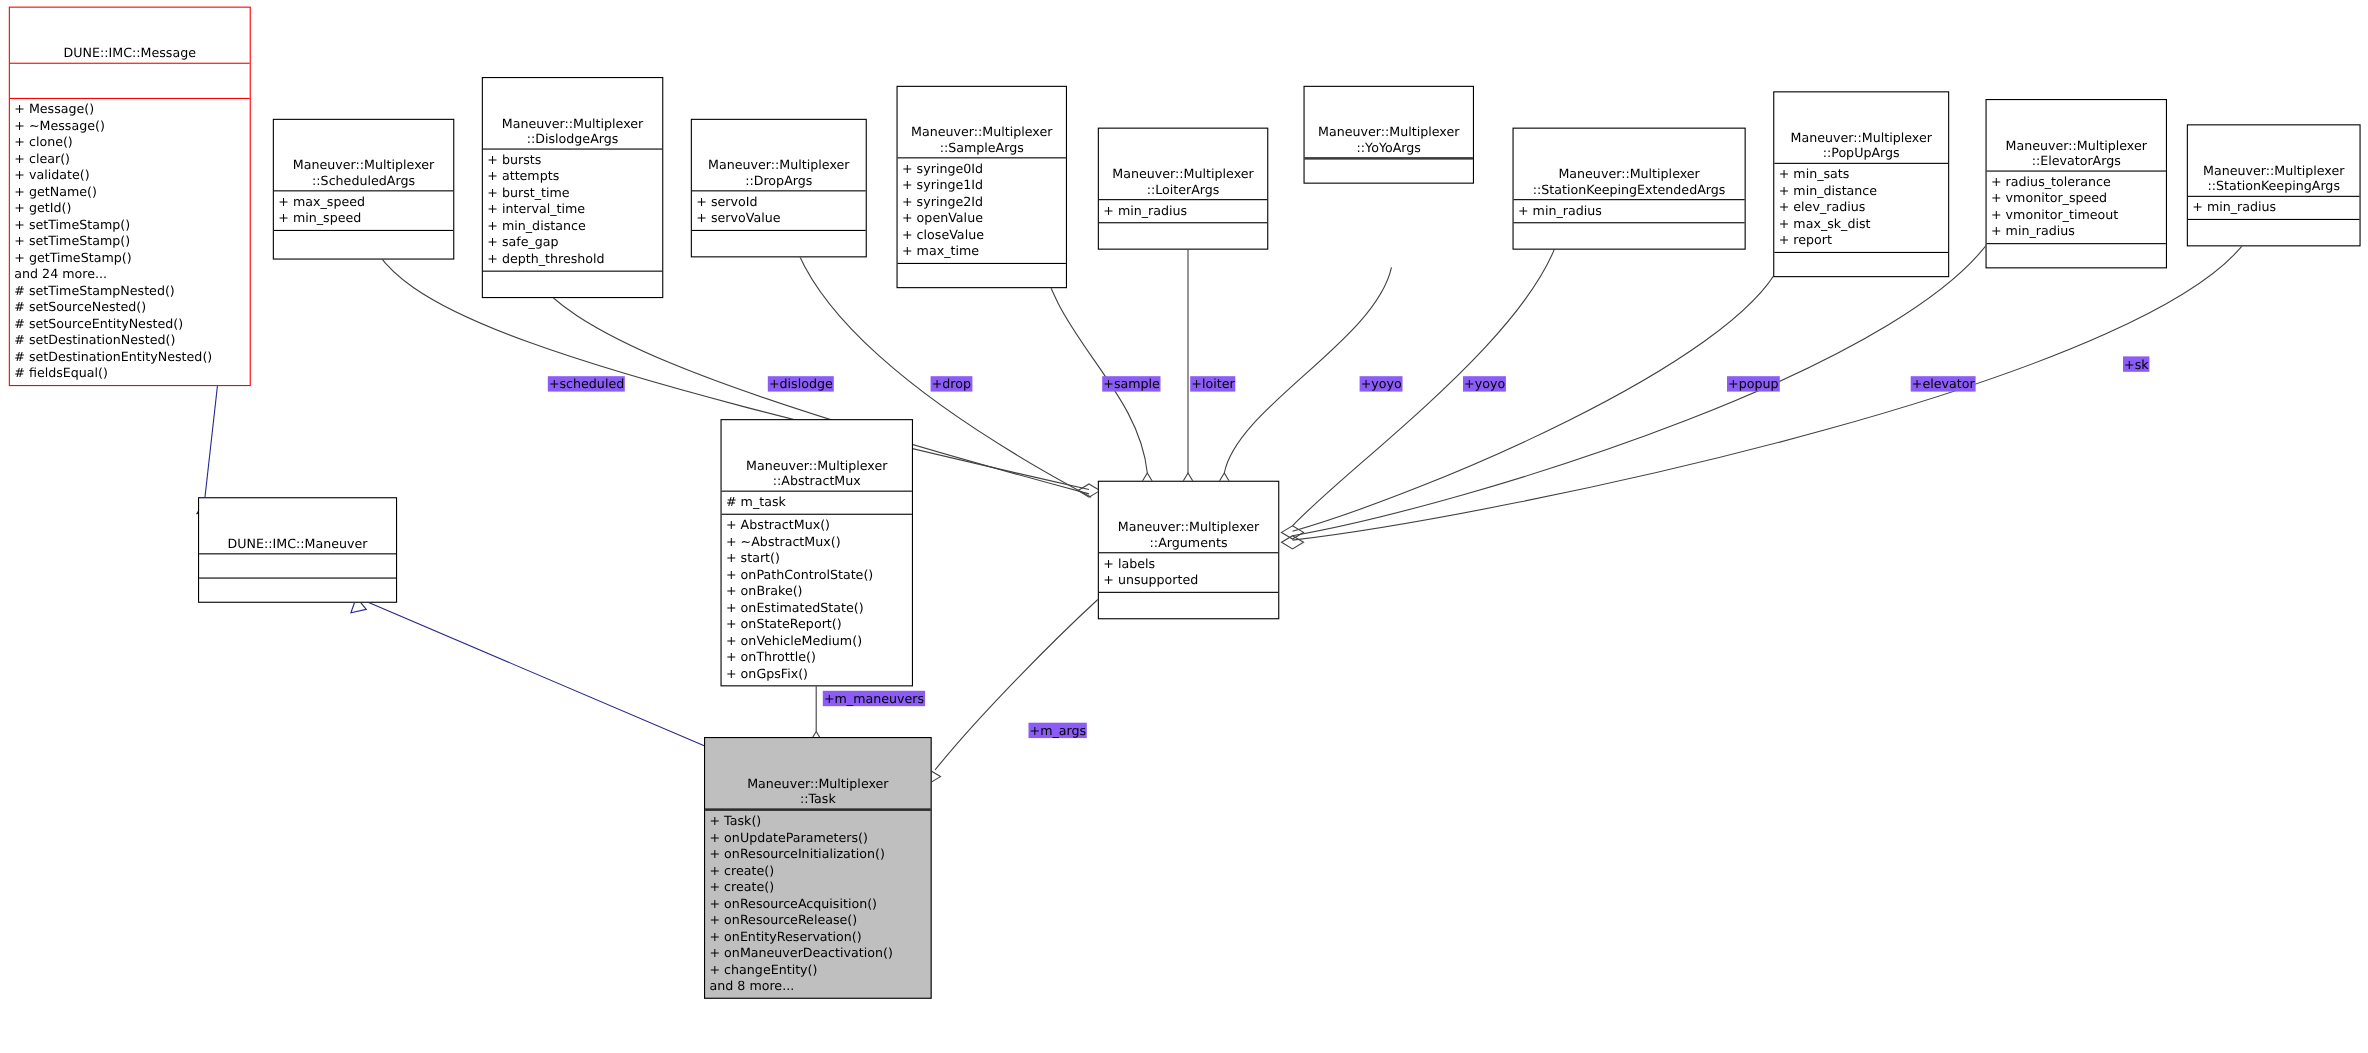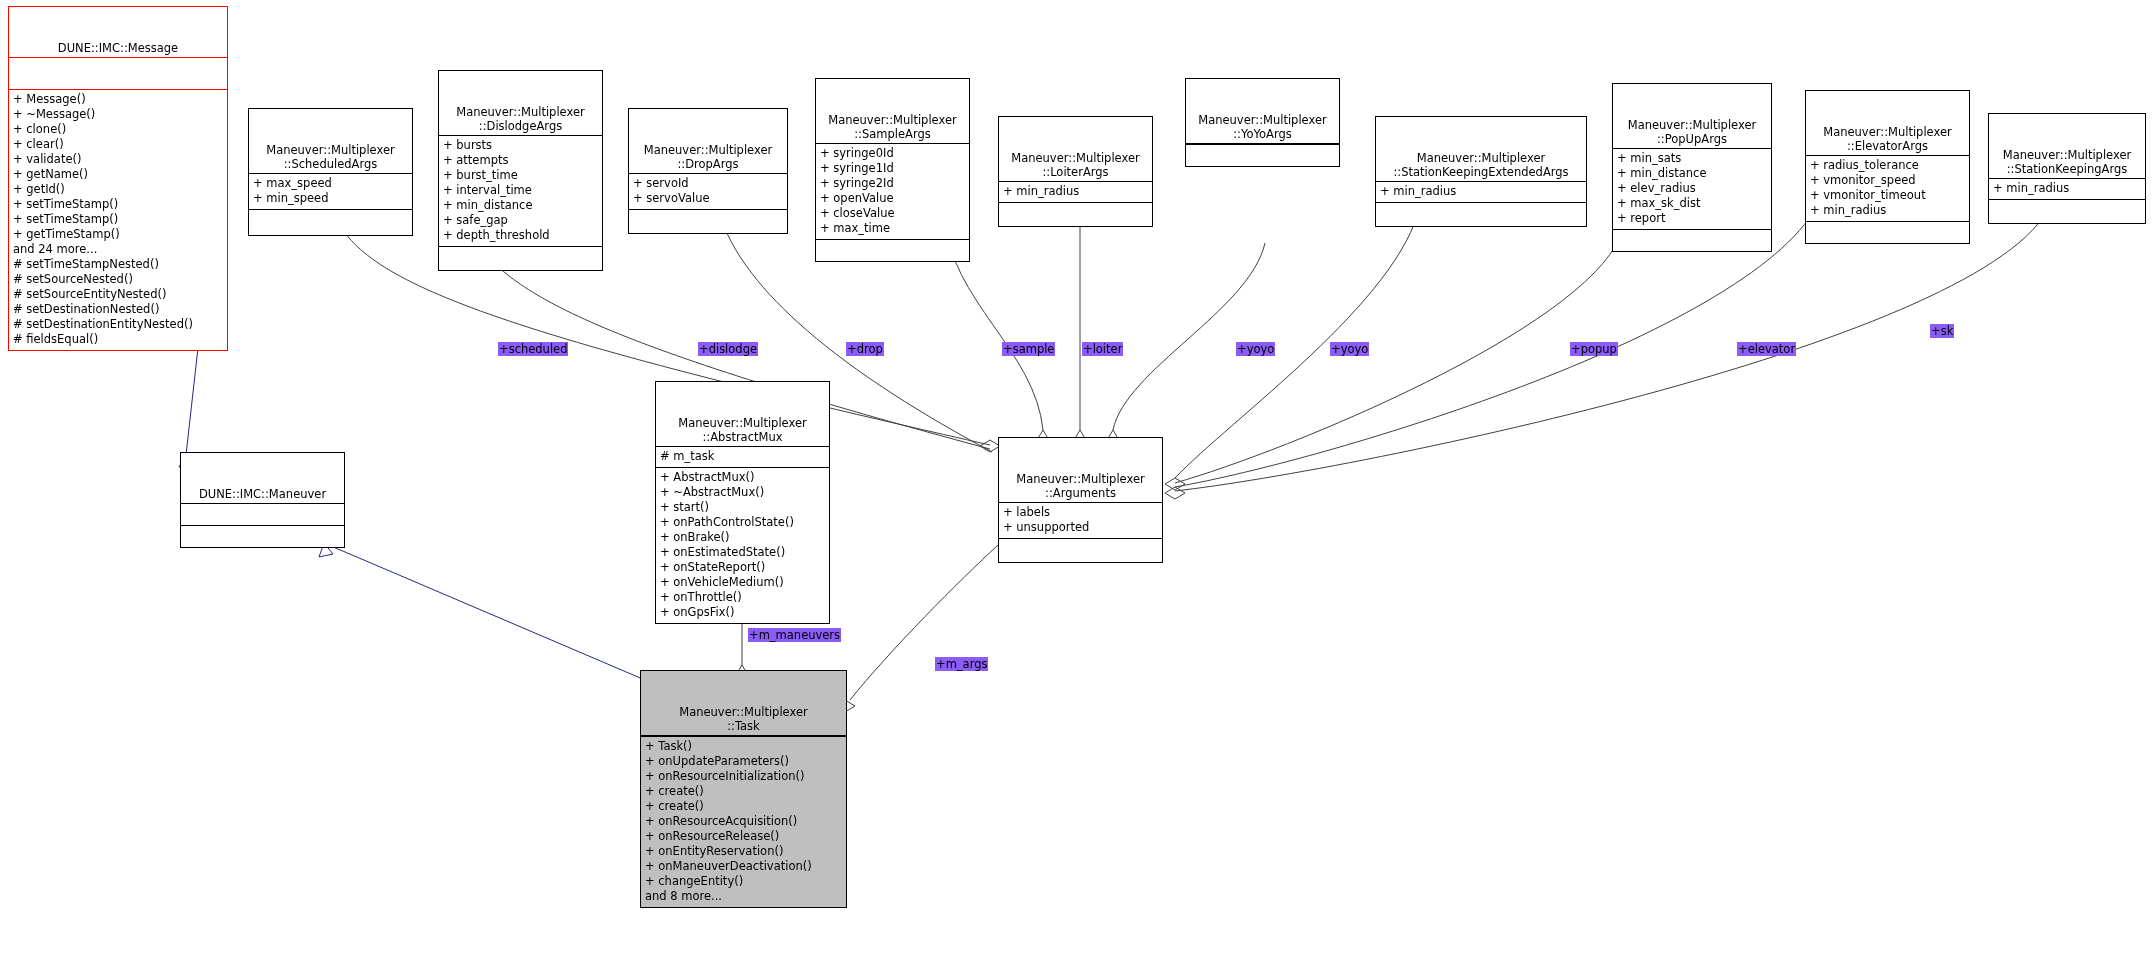--- a/index.html
+++ b/index.html
@@ -270,21 +270,21 @@
     <div class="uml-title">Maneuver::Multiplexer
 ::StationKeepingArgs</div>
     <div class="uml-sep"></div>
     <div class="uml-section">
       <div class="row">+ min_radius</div>
     </div>
     <div class="uml-sep"></div>
     <div class="uml-section" style="height:18px;"></div>
   </div>
 
-  <div class="uml-box" style="left:180px; top:452px; width:165px;">
+  <div class="uml-box" style="left:180px; top:452px; width:181px;">
     <div class="uml-title">DUNE::IMC::Maneuver</div>
     <div class="uml-sep"></div>
     <div class="uml-section" style="height:16px;"></div>
     <div class="uml-sep"></div>
     <div class="uml-section" style="height:16px;"></div>
   </div>
 
   <div class="uml-box" style="left:655px; top:381px; width:175px;">
     <div class="uml-title">Maneuver::Multiplexer
 ::AbstractMux</div>

